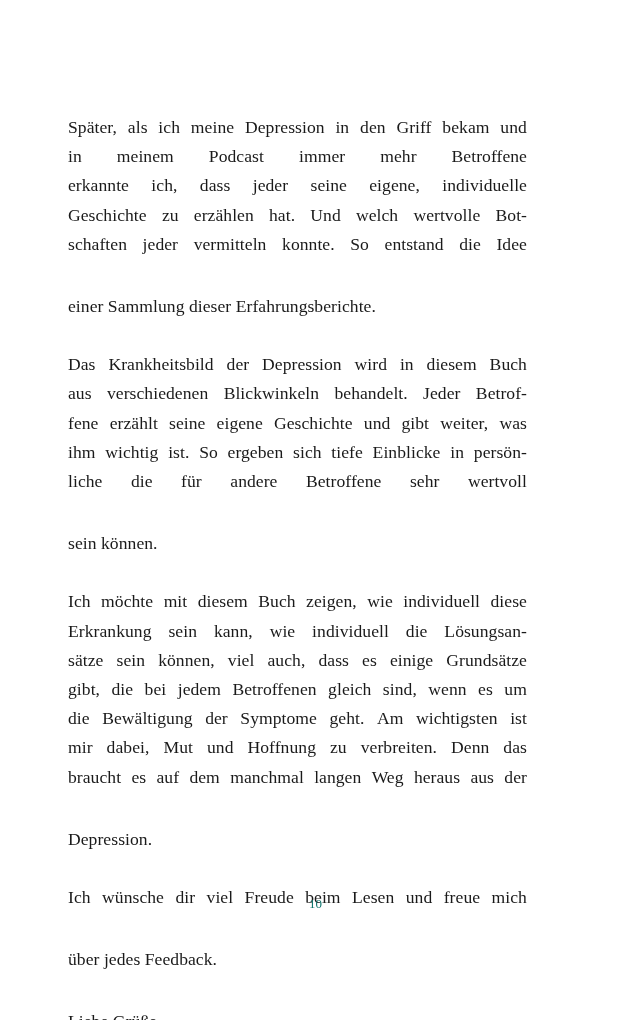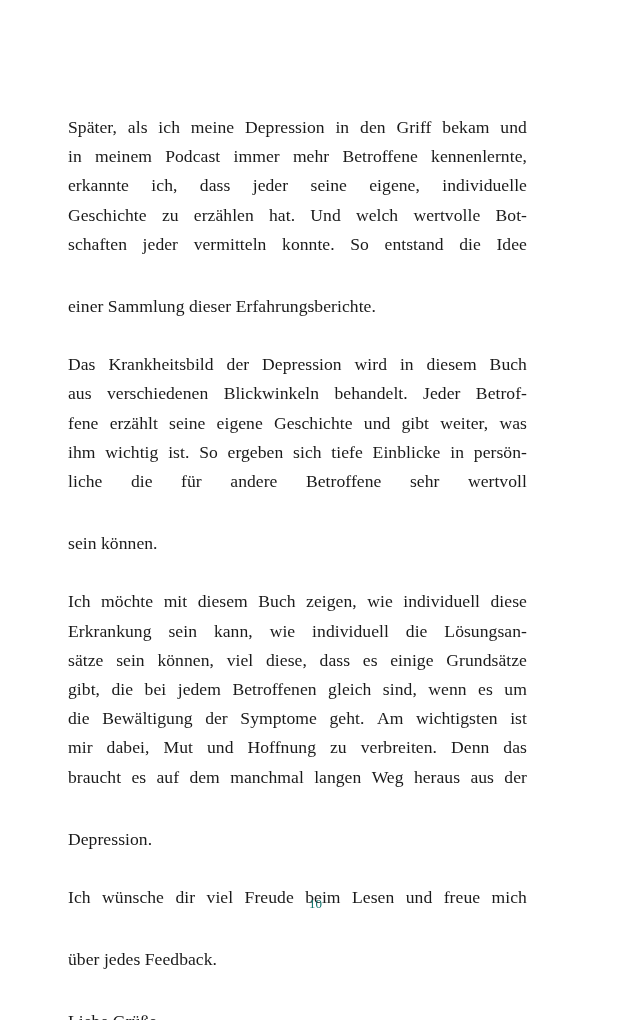--- a/index.html
+++ b/index.html
@@ -78,40 +78,40 @@
 </style>
 </head>
 <body>
 
 <div class="page">
 
   <div class="text-block">
 
     <p class="para">
       <span class="line"><span class="w">Später,</span><span class="w">als</span><span class="w">ich</span><span class="w">meine</span><span class="w">Depression</span><span class="w">in</span><span class="w">den</span><span class="w">Griff</span><span class="w">bekam</span><span class="w">und</span></span>
-      <span class="line"><span class="w">in</span><span class="w">meinem</span><span class="w">Podcast</span><span class="w">immer</span><span class="w">mehr</span><span class="w">Betroffene</span><span class="w">kennenlernte,</span></span>
+      <span class="line"><span class="w">in</span><span class="w">meinem</span><span class="w">Podcast</span><span class="w">immer</span><span class="w">mehr</span><span class="w">Betroffene</span></span>
       <span class="line"><span class="w">erkannte</span><span class="w">ich,</span><span class="w">dass</span><span class="w">jeder</span><span class="w">seine</span><span class="w">eigene,</span><span class="w">individuelle</span></span>
       <span class="line"><span class="w">Geschichte</span><span class="w">zu</span><span class="w">erzählen</span><span class="w">hat.</span><span class="w">Und</span><span class="w">welch</span><span class="w">wertvolle</span><span class="w">Bot-</span></span>
       <span class="line"><span class="w">schaften</span><span class="w">jeder</span><span class="w">vermitteln</span><span class="w">konnte.</span><span class="w">So</span><span class="w">entstand</span><span class="w">die</span><span class="w">Idee</span></span>
       <span class="line last">einer Sammlung dieser Erfahrungsberichte.</span>
     </p>
 
     <p class="para">
       <span class="line"><span class="w">Das</span><span class="w">Krankheitsbild</span><span class="w">der</span><span class="w">Depression</span><span class="w">wird</span><span class="w">in</span><span class="w">diesem</span><span class="w">Buch</span></span>
       <span class="line"><span class="w">aus</span><span class="w">verschiedenen</span><span class="w">Blickwinkeln</span><span class="w">behandelt.</span><span class="w">Jeder</span><span class="w">Betrof-</span></span>
       <span class="line"><span class="w">fene</span><span class="w">erzählt</span><span class="w">seine</span><span class="w">eigene</span><span class="w">Geschichte</span><span class="w">und</span><span class="w">gibt</span><span class="w">weiter,</span><span class="w">was</span></span>
       <span class="line"><span class="w">ihm</span><span class="w">wichtig</span><span class="w">ist.</span><span class="w">So</span><span class="w">ergeben</span><span class="w">sich</span><span class="w">tiefe</span><span class="w">Einblicke</span><span class="w">in</span><span class="w">persön-</span></span>
       <span class="line"><span class="w">liche</span><span class="w">die</span><span class="w">für</span><span class="w">andere</span><span class="w">Betroffene</span><span class="w">sehr</span><span class="w">wertvoll</span></span>
       <span class="line last">sein können.</span>
     </p>
 
     <p class="para">
       <span class="line"><span class="w">Ich</span><span class="w">möchte</span><span class="w">mit</span><span class="w">diesem</span><span class="w">Buch</span><span class="w">zeigen,</span><span class="w">wie</span><span class="w">individuell</span><span class="w">diese</span></span>
       <span class="line"><span class="w">Erkrankung</span><span class="w">sein</span><span class="w">kann,</span><span class="w">wie</span><span class="w">individuell</span><span class="w">die</span><span class="w">Lösungsan-</span></span>
-      <span class="line"><span class="w">sätze</span><span class="w">sein</span><span class="w">können,</span><span class="w">viel</span><span class="w">diese,</span><span class="w">dass</span><span class="w">es</span><span class="w">einige</span><span class="w">Grundsätze</span></span>
+      <span class="line"><span class="w">sätze</span><span class="w">sein</span><span class="w">können,</span><span class="w">viel</span><span class="w">auch,</span><span class="w">dass</span><span class="w">es</span><span class="w">einige</span><span class="w">Grundsätze</span></span>
       <span class="line"><span class="w">gibt,</span><span class="w">die</span><span class="w">bei</span><span class="w">jedem</span><span class="w">Betroffenen</span><span class="w">gleich</span><span class="w">sind,</span><span class="w">wenn</span><span class="w">es</span><span class="w">um</span></span>
       <span class="line"><span class="w">die</span><span class="w">Bewältigung</span><span class="w">der</span><span class="w">Symptome</span><span class="w">geht.</span><span class="w">Am</span><span class="w">wichtigsten</span><span class="w">ist</span></span>
       <span class="line"><span class="w">mir</span><span class="w">dabei,</span><span class="w">Mut</span><span class="w">und</span><span class="w">Hoffnung</span><span class="w">zu</span><span class="w">verbreiten.</span><span class="w">Denn</span><span class="w">das</span></span>
       <span class="line"><span class="w">braucht</span><span class="w">es</span><span class="w">auf</span><span class="w">dem</span><span class="w">manchmal</span><span class="w">langen</span><span class="w">Weg</span><span class="w">heraus</span><span class="w">aus</span><span class="w">der</span></span>
       <span class="line last">Depression.</span>
     </p>
 
     <p class="para">
       <span class="line"><span class="w">Ich</span><span class="w">wünsche</span><span class="w">dir</span><span class="w">viel</span><span class="w">Freude</span><span class="w">beim</span><span class="w">Lesen</span><span class="w">und</span><span class="w">freue</span><span class="w">mich</span></span>
       <span class="line last">über jedes Feedback.</span>

